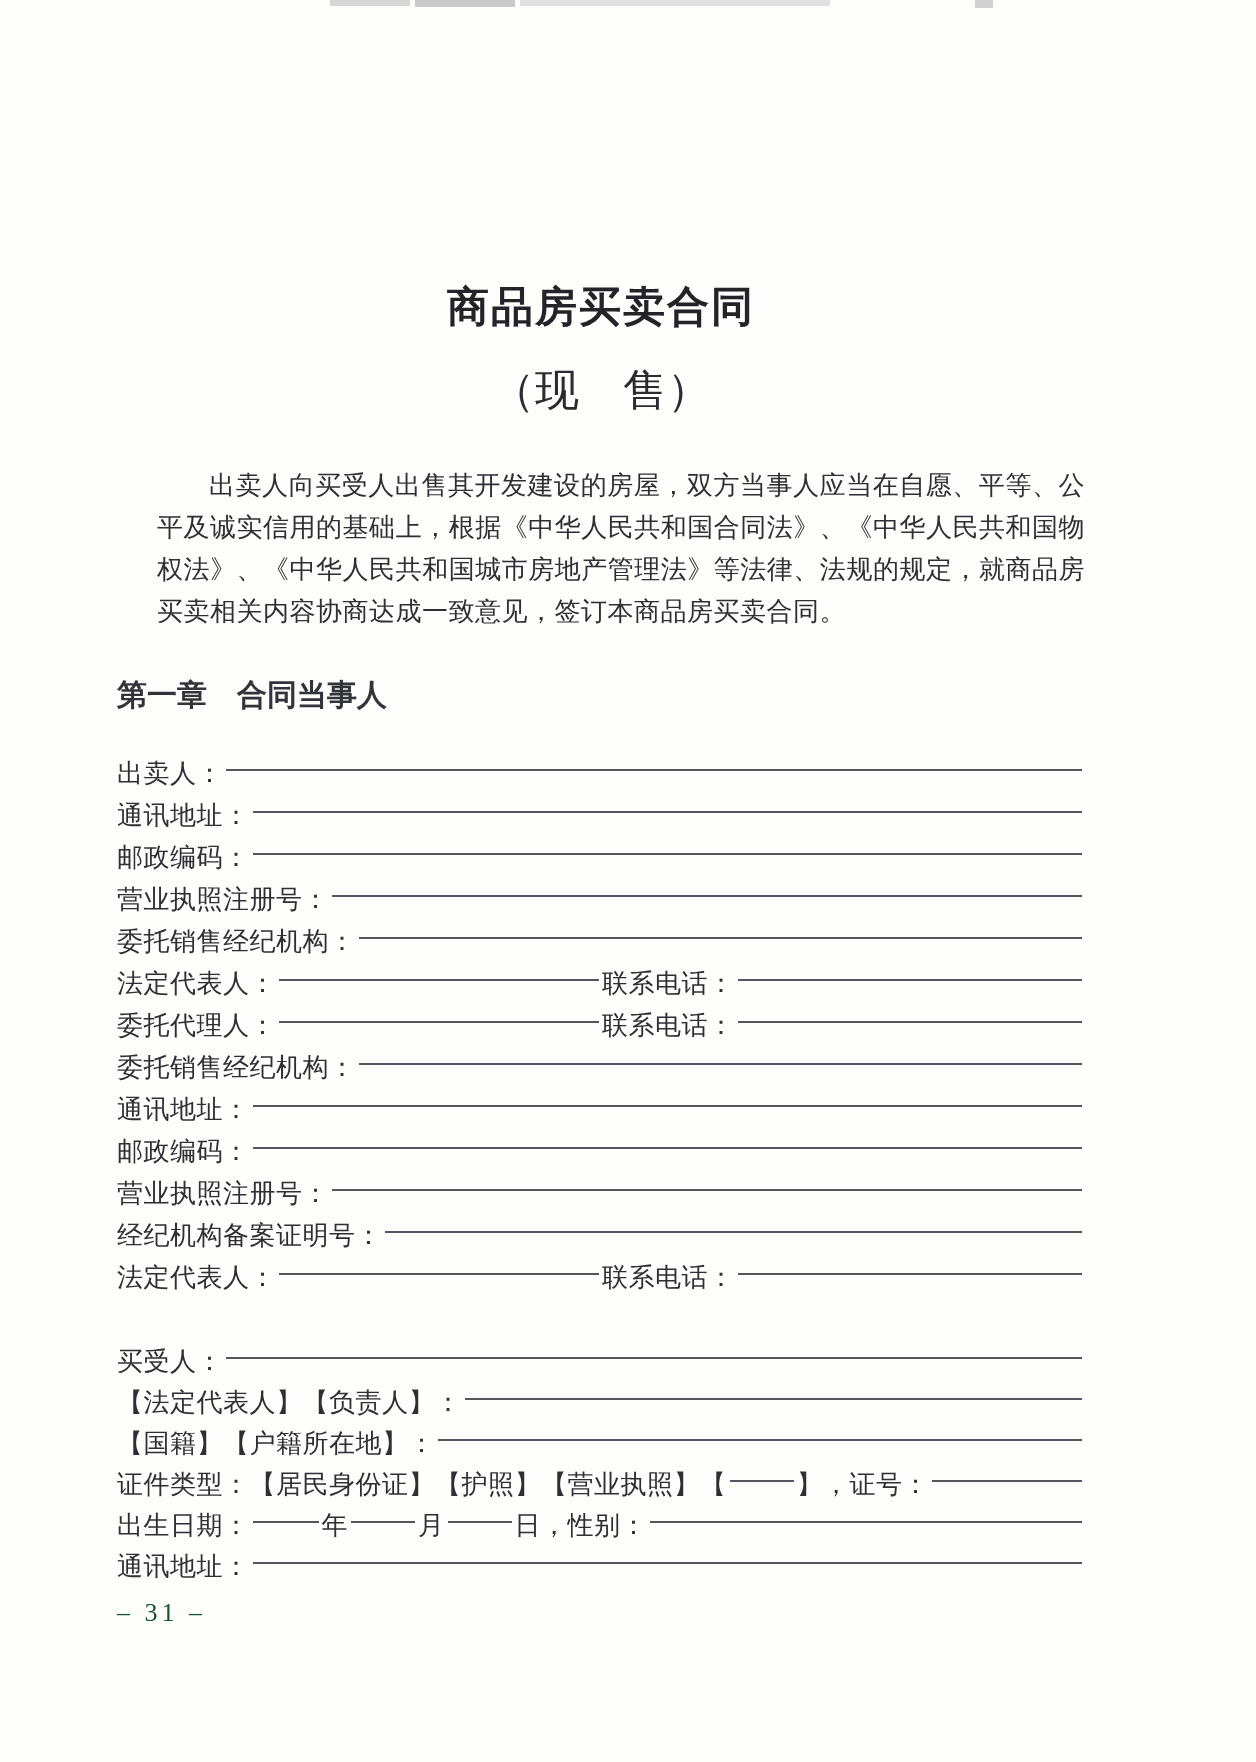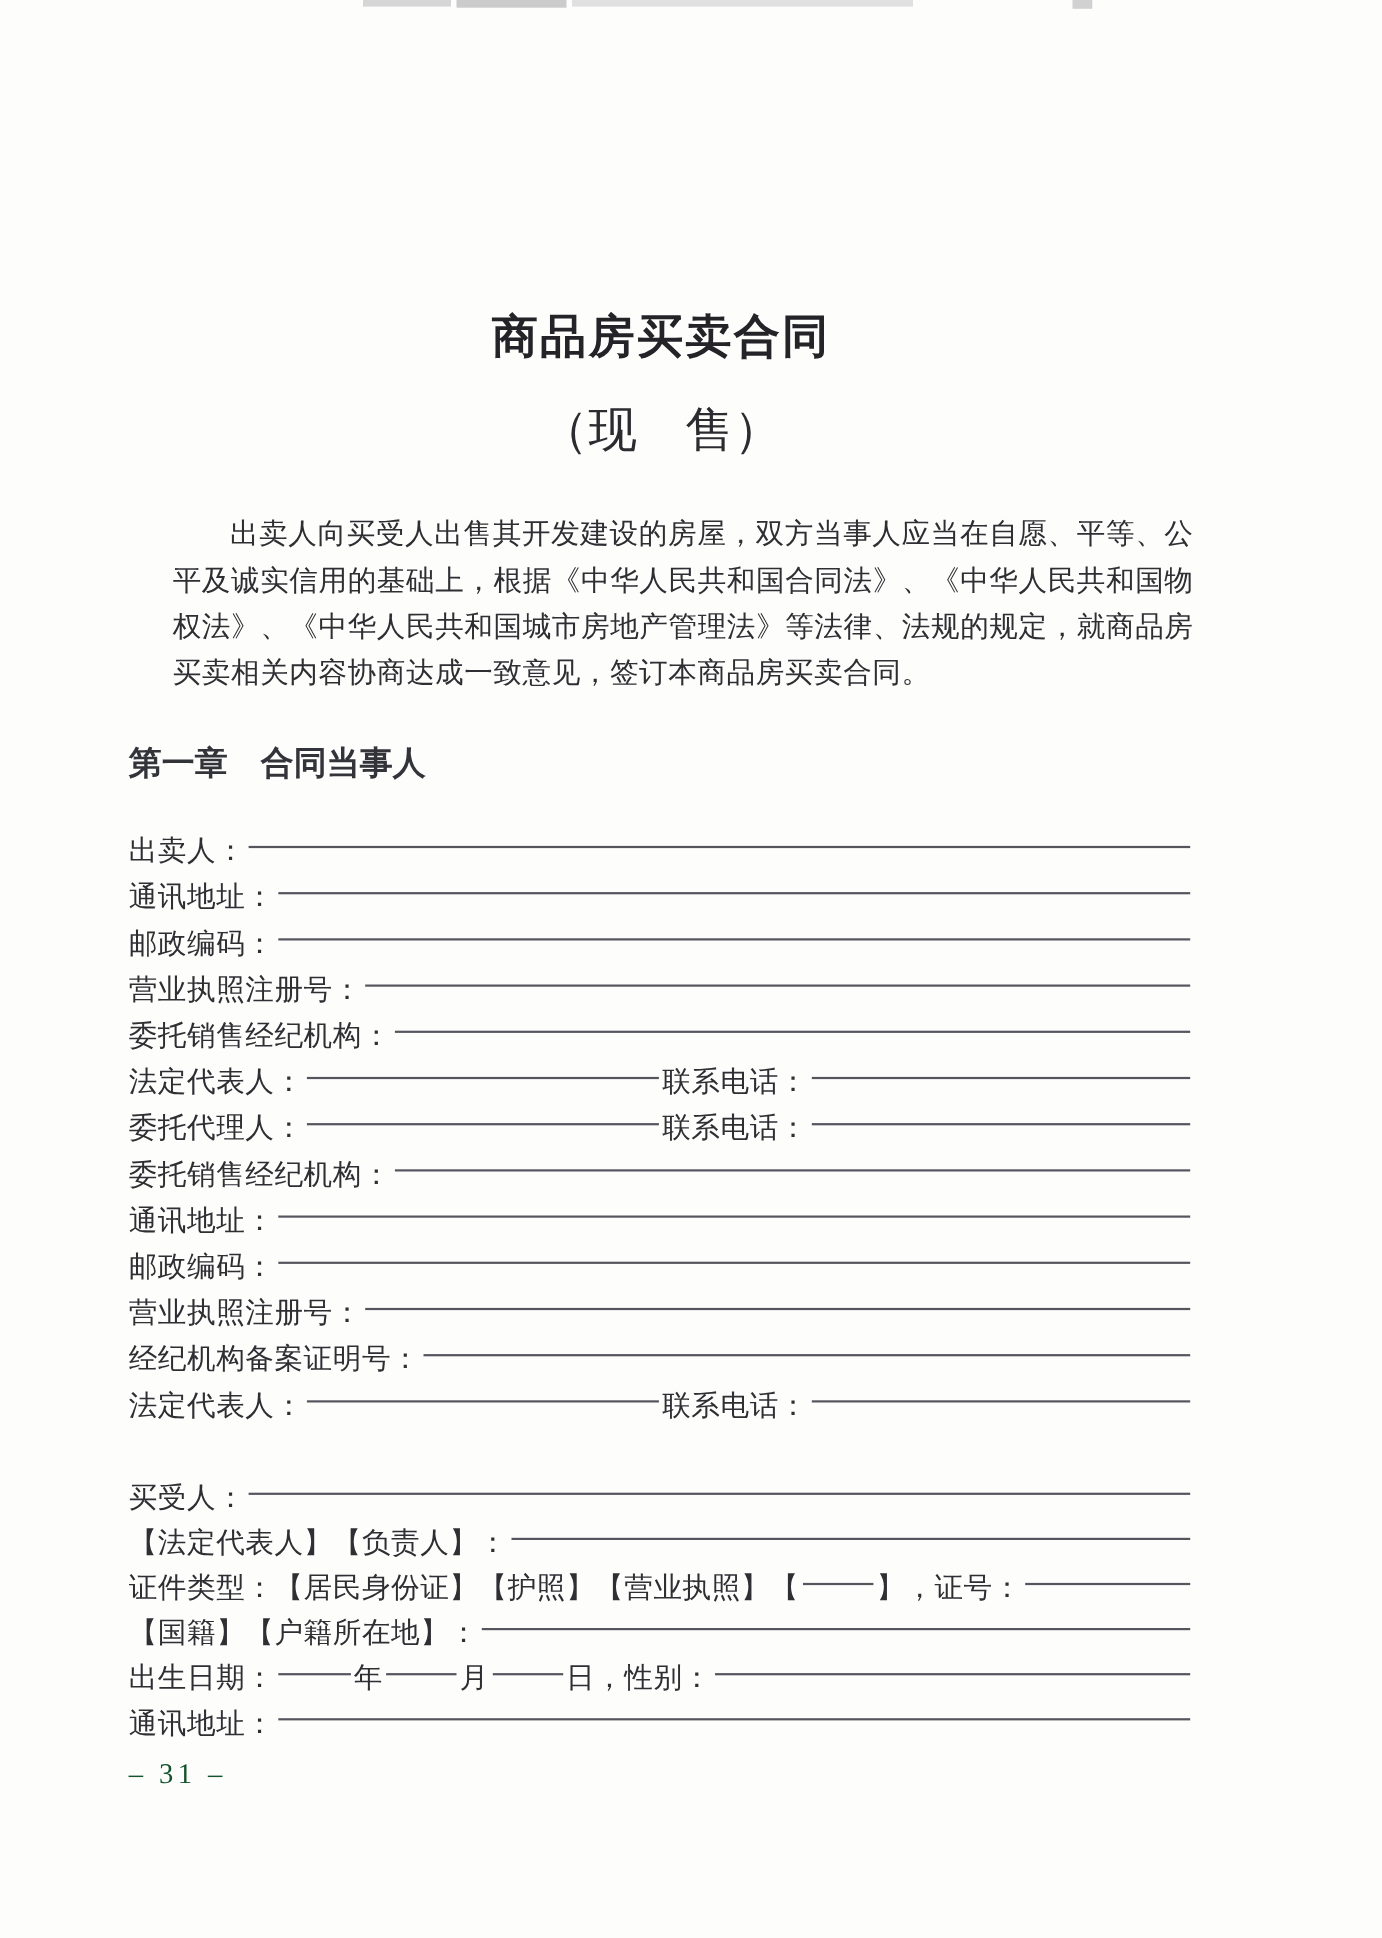--- a/index.html
+++ b/index.html
@@ -176,27 +176,27 @@
     <div class="form-section buyer" id="buyer-form">
         <div class="form-row">
           <span class="f-label">买受人：</span>
           <span class="blank fill"></span>
         </div>
         <div class="form-row">
           <span class="f-label">【法定代表人】【负责人】：</span>
           <span class="blank fill"></span>
         </div>
         <div class="form-row">
+          <span class="f-label">【国籍】【户籍所在地】：</span>
+          <span class="blank fill"></span>
+        </div>
+        <div class="form-row">
           <span class="f-label">证件类型：【居民身份证】【护照】【营业执照】【</span>
           <span class="blank" style="width: 64px;"></span>
           <span class="f-label">】，证号：</span>
-          <span class="blank fill"></span>
-        </div>
-        <div class="form-row">
-          <span class="f-label">【国籍】【户籍所在地】：</span>
           <span class="blank fill"></span>
         </div>
         <div class="form-row">
           <span class="f-label">出生日期：</span>
           <span class="blank" style="width: 66px;"></span>
           <span class="f-label">年</span>
           <span class="blank" style="width: 64px;"></span>
           <span class="f-label">月</span>
           <span class="blank" style="width: 64px;"></span>
           <span class="f-label">日，性别：</span>

